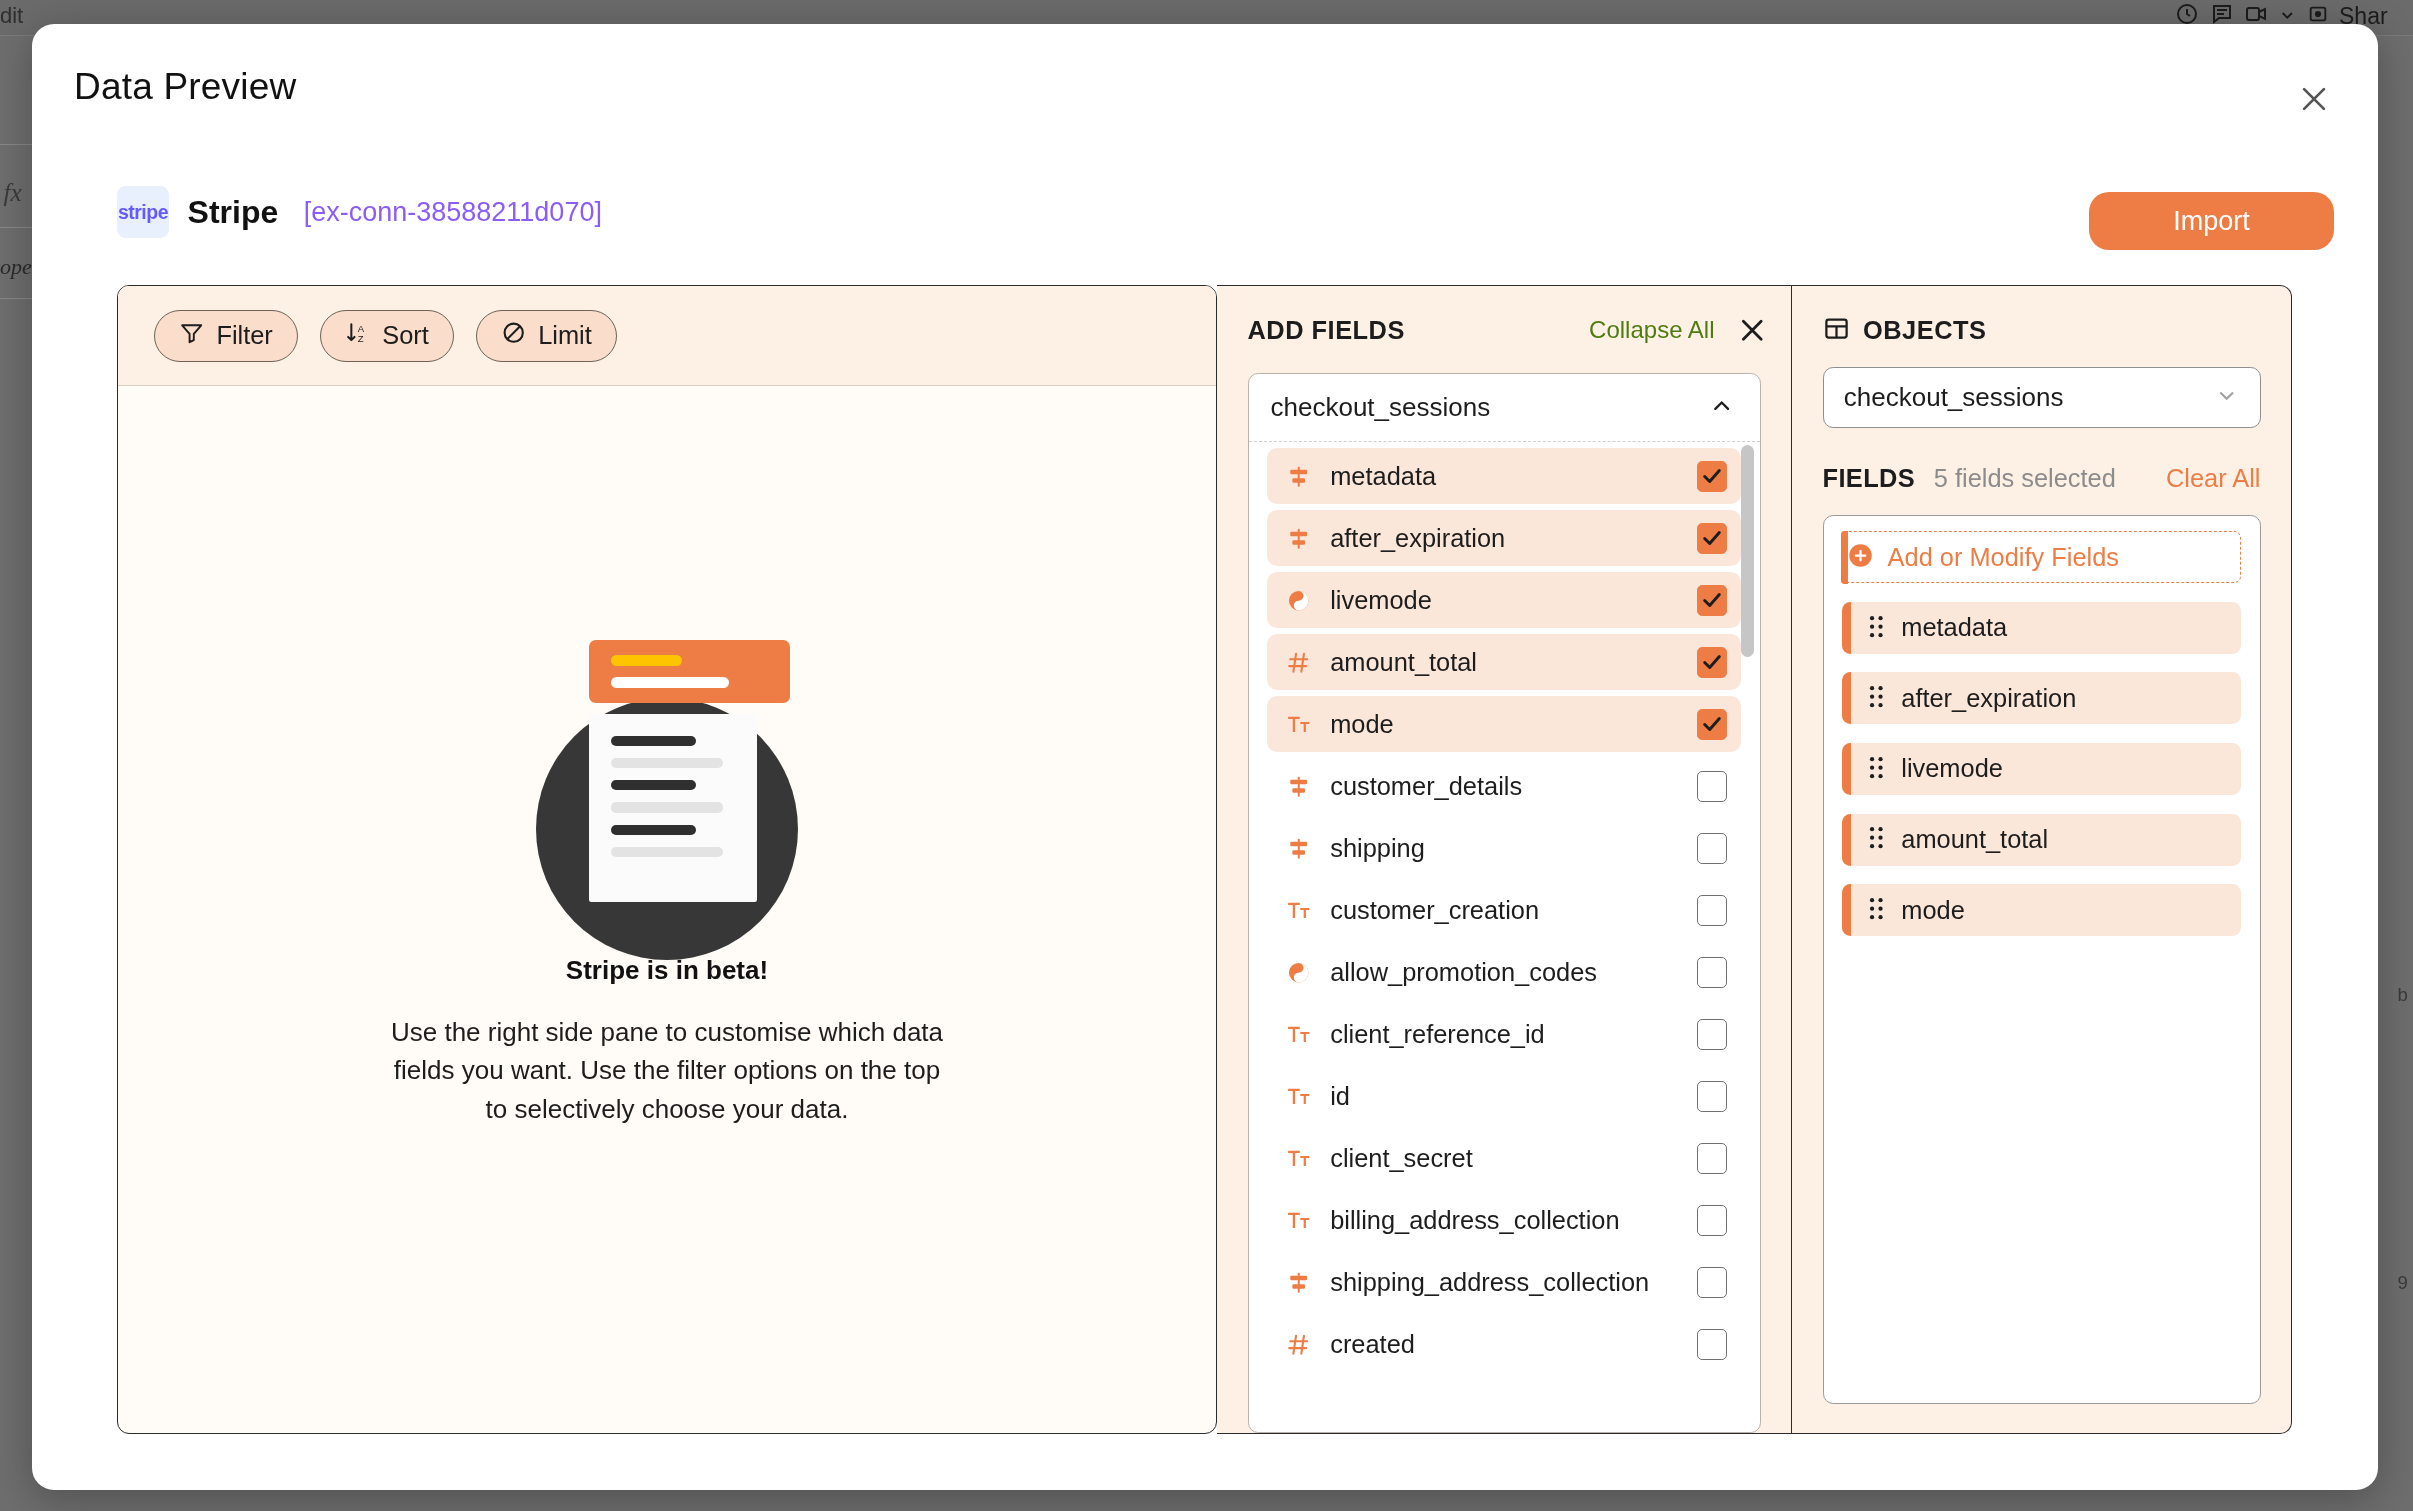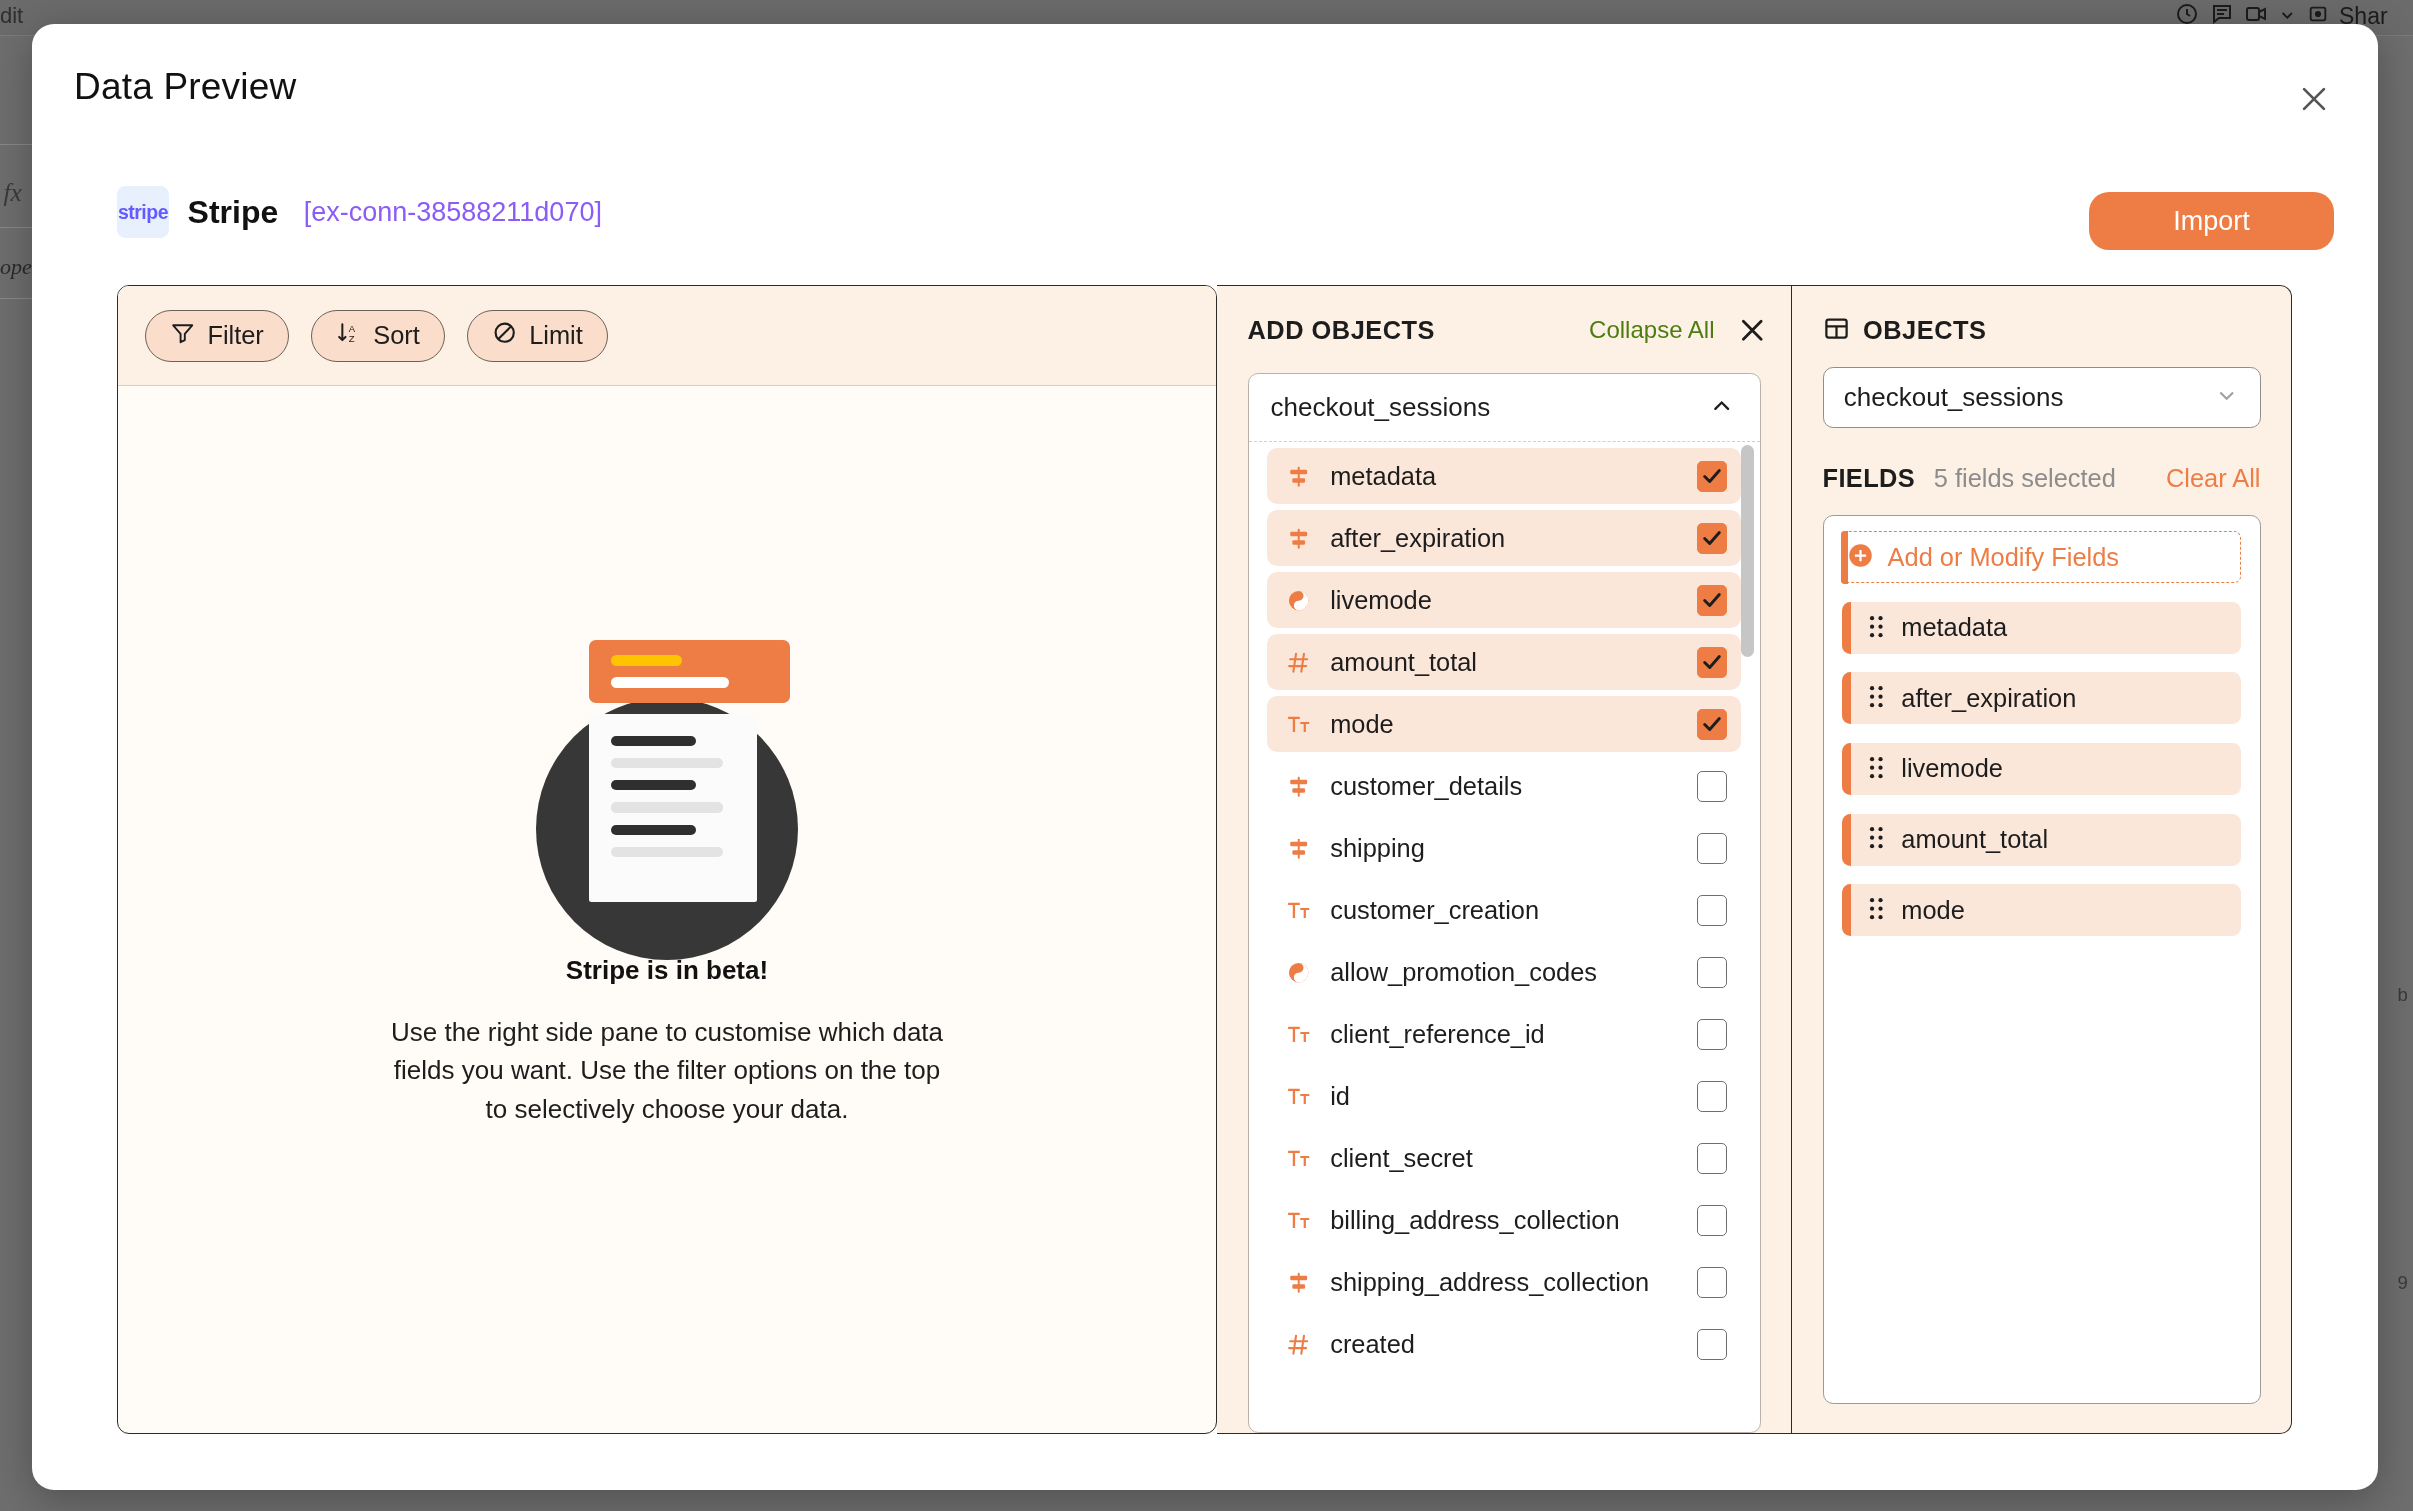--- a/index.html
+++ b/index.html
@@ -105,21 +105,21 @@
     border: 1.7px solid #2b2b2b;
     border-radius: 12px;
     position: relative;
     overflow: hidden;
   }
   .preview-toolbar {
     height: 100px;
     background: #fdf1e6;
     border-bottom: 1.7px solid #d9cec2;
     display: flex; align-items: center; gap: 22px;
-    padding-left: 27px;
+    padding-left: 36px;
   }
   .pill {
     height: 52px; padding: 0 24px;
     border: 0.8px solid #6d6257;
     border-radius: 29px;
     background: #fbddcb;
     display: flex; align-items: center; gap: 12px;
     font-size: 25.4px; color: #1d1d1d;
     cursor: pointer;
   }
@@ -424,21 +424,21 @@
             <div class="bar-w"></div>
           </div>
         </div>
         <div class="empty-title">Stripe is in beta!</div>
         <div class="empty-body">Use the right side pane to customise which data fields you want. Use the filter options on the top to selectively choose your data.</div>
       </div>
     </div>
 
     <div class="addfields-pane">
       <div class="af-head">
-        <div class="af-title">ADD OBJECTS</div>
+        <div class="af-title">ADD FIELDS</div>
         <div class="af-collapse">Collapse All</div>
         <div class="af-close">
           <svg viewBox="0 0 24 24" fill="none" stroke="#1d1d1d" stroke-width="2.2" stroke-linecap="round">
               <path d="M5 5l14 14M19 5L5 19"></path>
             </svg>
         </div>
       </div>
 
 
       <div class="af-listbox">

